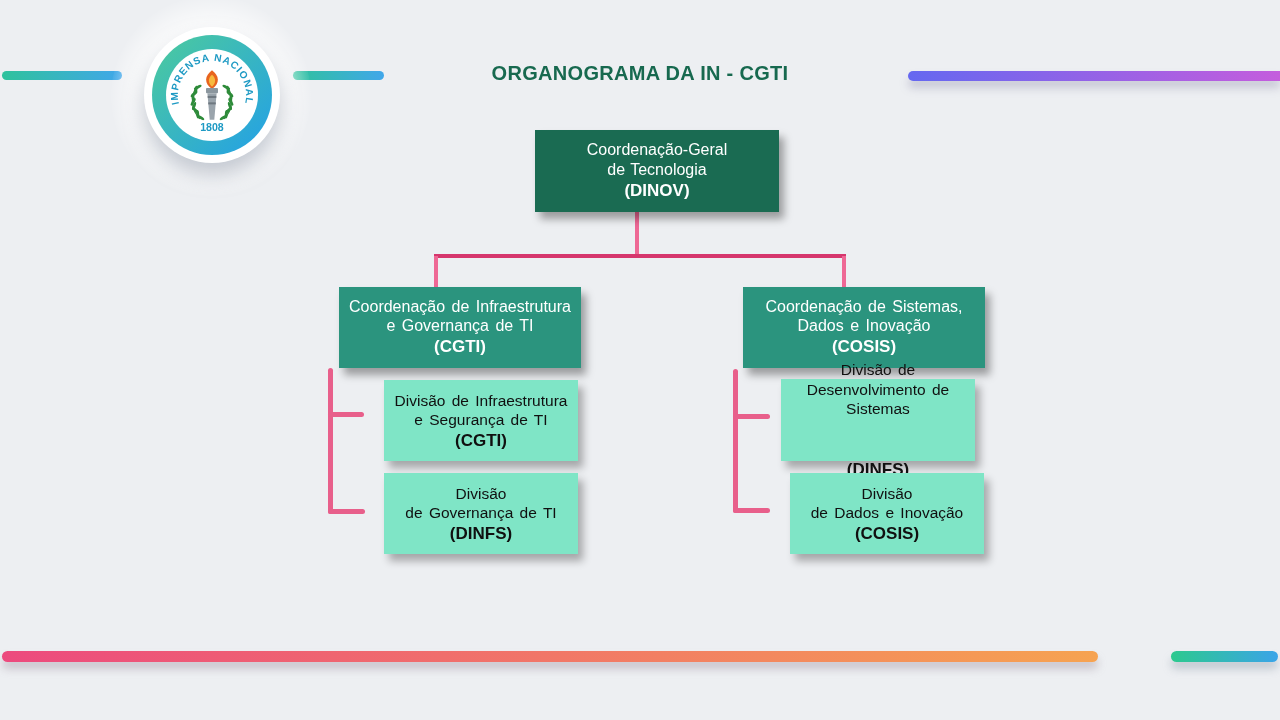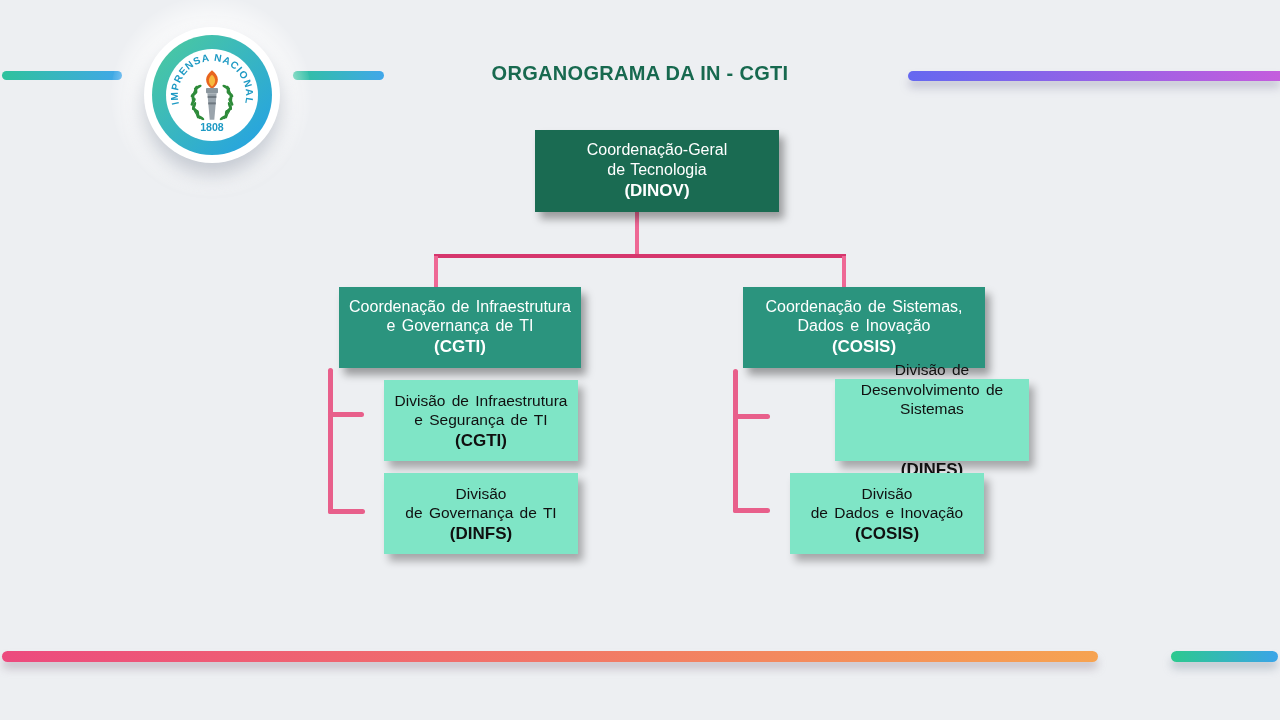--- a/index.html
+++ b/index.html
@@ -50,21 +50,21 @@
   .coord-box .acro { font-size:17px; line-height:23px; }
   .coord-0 { left:317px; top:287px; }
   .coord-1 { left:721px; top:287px; }
 
   .div-box { width:194px; height:81px; background:#7fe5c6; color:#101010;
     box-shadow:5px 7px 8px rgba(0,0,0,.3); }
   .div-box .name { font-size:15.5px; line-height:19.5px; word-spacing:2px; }
   .div-box .acro { font-size:17px; line-height:21px; }
   .div-00 { left:362px; top:380px; }
   .div-01 { left:362px; top:473px; }
-  .div-10 { left:813px; top:379px; height:82px;gap:40px; }
+  .div-10 { left:759px; top:379px; height:82px;gap:40px; }
   .div-11 { left:768px; top:473px; }
 
   .conn { position:absolute; background:#ee6895; }
   .conn-root-drop { left:635px; top:212px; width:4px; height:44px; }
   .conn-horiz { left:434px; top:254px; width:412px; height:4px; background:#d6366d; }
   .conn-left-drop { left:434px; top:256px; width:4px; height:31px; }
   .conn-right-drop { left:842px; top:256px; width:4px; height:31px; }
   .conn-b0-v { left:328px; top:368px; width:5px; height:146px; border-radius:3px; background:#e85f8b; }
   .conn-b0-s0 { left:328px; top:412px; width:36px; height:5px; border-radius:3px; background:#e85f8b; }
   .conn-b0-s1 { left:328px; top:509px; width:37px; height:5px; border-radius:3px; background:#e85f8b; }

